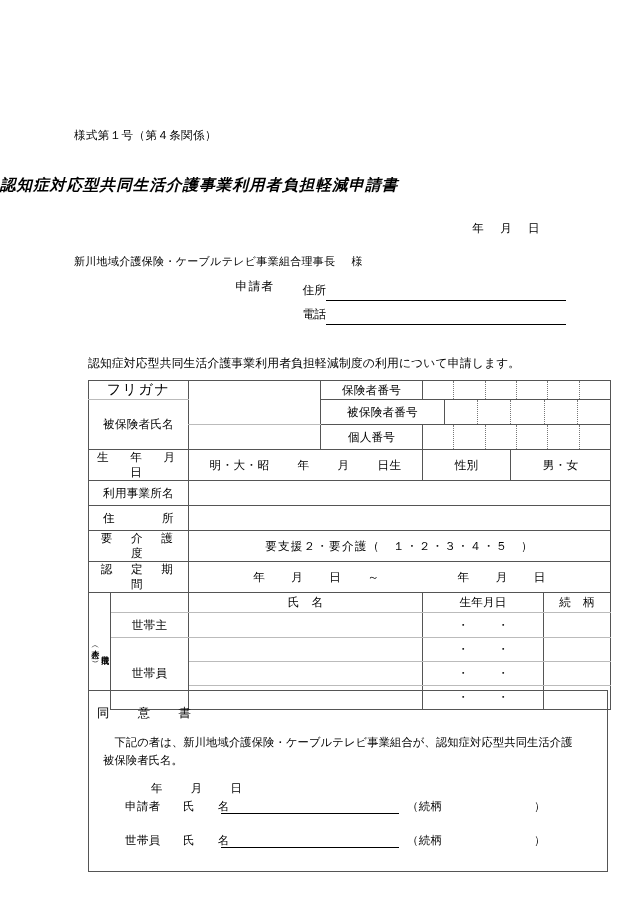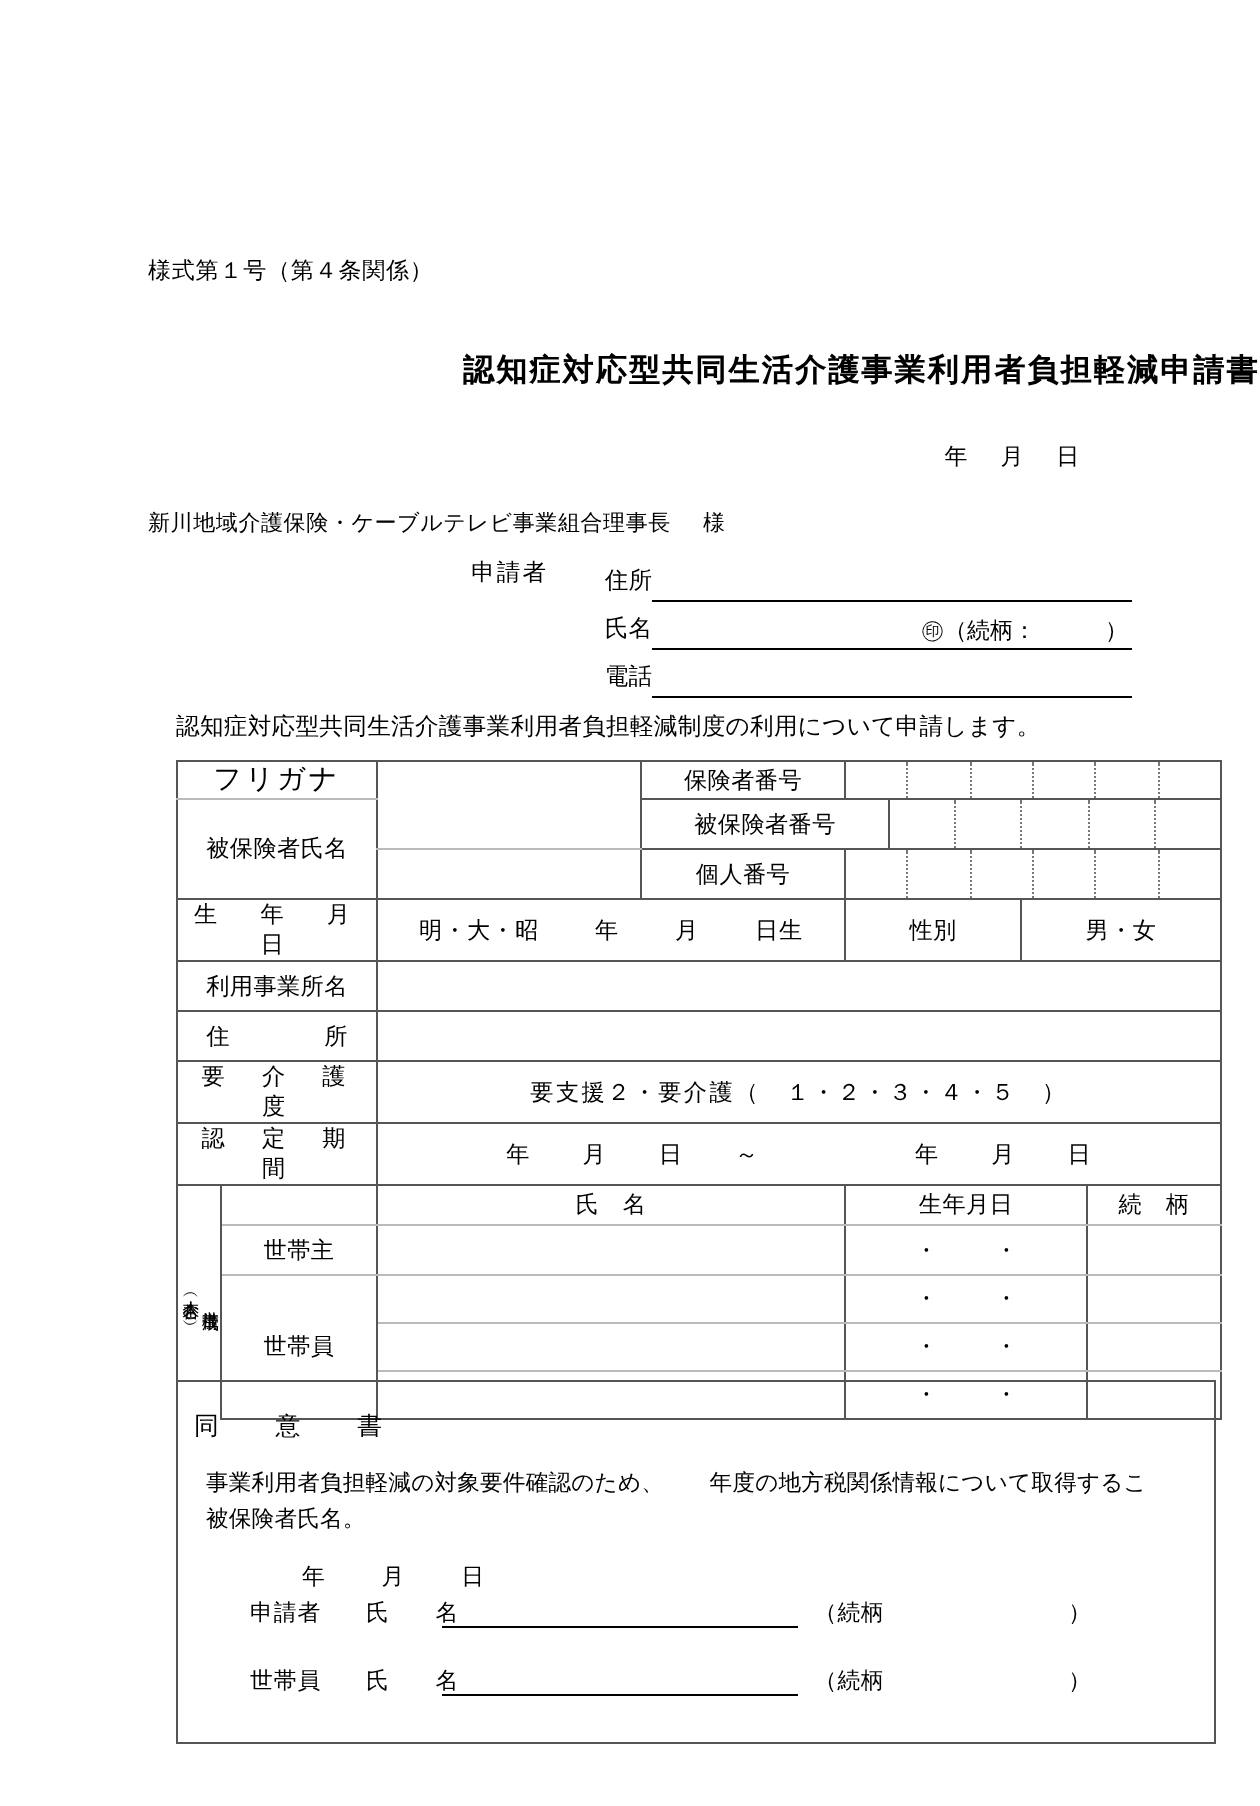--- a/index.html
+++ b/index.html
@@ -28,25 +28,26 @@
     position: absolute;
     left: 74px; top: 93px;
     font-size: 11.5px;
     letter-spacing: 0.4px;
     white-space: nowrap;
   }
   .doc-title {
     position: absolute;
     left: 0; top: 140px;
     width: 630px;
-    text-align: right;
+    text-align: left;
     font-size: 15.5px;
     font-weight: bold;
     letter-spacing: 1.1px;
     white-space: nowrap;
+    font-style: italic;
   }
   .date-line {
     position: absolute;
     right: 72px; top: 186px;
     font-size: 11.5px;
     letter-spacing: 0.4px;
     white-space: nowrap;
   }
   .date-line span.sp { display: inline-block; width: 16px; }
   .addressee {
@@ -258,26 +259,20 @@
   </div>
 
   <div class="applicant-block">
     <div class="ap-first-label">申請者</div>
 
     <div class="ap-row">
       <span class="ap-label">住所</span>
       <span class="ap-line"></span>
     </div>
 
-    <div class="ap-row">
-      <span class="ap-label">氏名</span>
-      <span class="ap-line">
-        <span class="inline-mark">㊞（続柄：　　　）</span>
-      </span>
-    </div>
 
     <div class="ap-row">
       <span class="ap-label">電話</span>
       <span class="ap-line"></span>
     </div>
   </div>
 
   <div class="statement">認知症対応型共同生活介護事業利用者負担軽減制度の利用について申請します。</div>
 
   <table class="main-table">
@@ -450,21 +445,21 @@
       </td>
       <td colspan="2" class="thin-top" style="height:23px"></td>
     </tr>
   </tbody>
     </table>
 
   <div class="consent-box">
     <div class="consent-title">同　意　書</div>
 
     <div class="consent-body">
-      <div>事業利用者負担軽減の対象要件確認のため、　　年度の地方税関係情報について取得するこ</div>
+      <div>　下記の者は、新川地域介護保険・ケーブルテレビ事業組合が、認知症対応型共同生活介護</div>
       <div>被保険者氏名。</div>
     </div>
 
     <div class="sign-area">
       <div class="sign-date">
         <span>年</span><span class="g3"></span><span>月</span><span class="g3"></span><span>日</span>
       </div>
 
       <div class="sign-row">
         <span class="sign-who">申請者</span>

